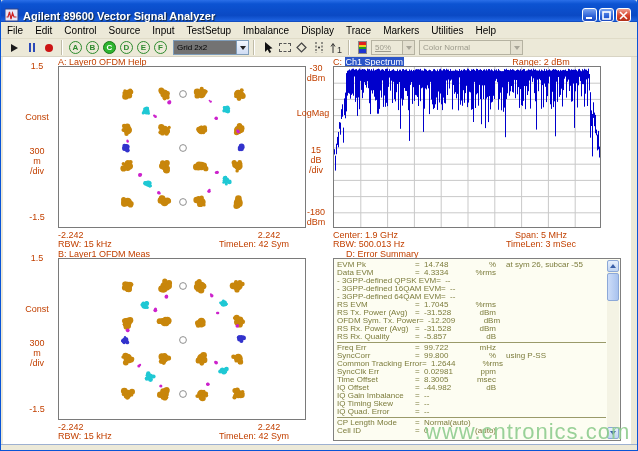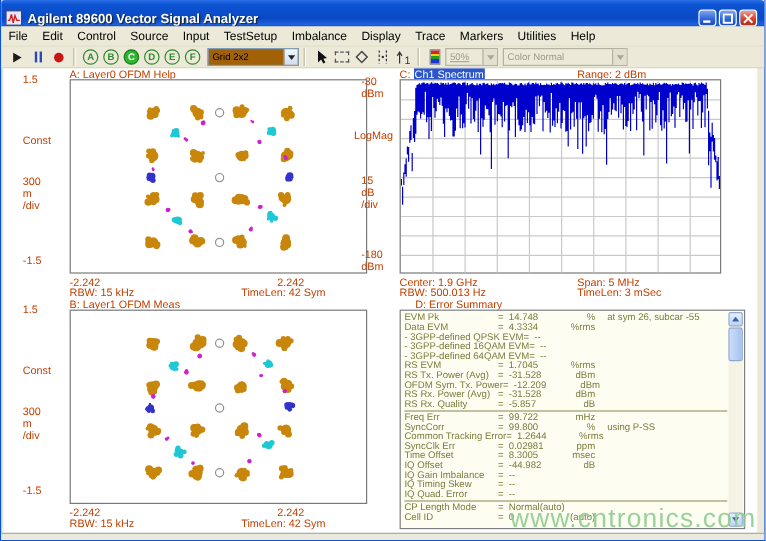--- a/index.html
+++ b/index.html
@@ -27,35 +27,35 @@
     display:flex;align-items:center;padding-left:5px;border-bottom:1px solid #D8D4C4;}
   .tsep{width:0;height:15px;border-left:1px solid #C0BCA8;border-right:1px solid #FFFFFF;margin:0 4px;}
   .tbtn{width:17px;height:16px;display:flex;align-items:center;justify-content:center;}
   .play-icon{width:0;height:0;border-top:4px solid transparent;border-bottom:4px solid transparent;border-left:7px solid #1A1A1A;}
   .pause-icon{display:flex;gap:2px;}
   .pause-icon i{display:block;width:2px;height:9px;background:#2B49B8;}
   .rec-icon{width:8px;height:8px;border-radius:50%;background:#CC1414;}
   .trace-btn{width:13px;height:13px;border-radius:50%;border:1px solid #2E8B2E;color:#2E8B2E;
     font-size:8px;font-weight:bold;line-height:11px;text-align:center;margin:0 2px;background:transparent;}
   .trace-btn.active{background:#2FB52F;color:#FFFFFF;border-color:#187818;}
-  .combo{height:15px;background:#a16207;border:1px solid #7F9DB9;display:flex;align-items:center;font-size:8px;position:relative;}
+  .combo{height:15px;background:#737373;border:1px solid #7F9DB9;display:flex;align-items:center;font-size:8px;position:relative;}
   .combo .val{padding:0 3px;flex:1;white-space:nowrap;overflow:hidden;}
   .combo .drop{width:12px;height:100%;border-left:1px solid #7F9DB9;background:linear-gradient(180deg,#F4F8FE,#CFDCF3);
     display:flex;align-items:center;justify-content:center;}
   .combo.gray{background:#ECE9D8;border-color:#B5B2A1;color:#9C9A8C;}
   .combo.gray .drop{background:#E4E0D0;border-color:#B5B2A1;}
   .arrow-down{width:0;height:0;border-left:3px solid transparent;border-right:3px solid transparent;border-top:4px solid #222;}
   .combo.gray .arrow-down{border-top-color:#A8A598;}
   .marquee-icon{width:12px;height:9px;border:1px dashed #555;}
   .rainbow-icon{width:9px;height:13px;background:linear-gradient(180deg,#E02020 0 25%,#F0D020 25% 45%,#1FA020 45% 65%,#1F35D0 65% 100%);border:1px solid #888;}
   
   .client{position:absolute;left:2px;top:57px;width:628px;height:387px;background:#FFFFFF;}
   .bottomstrip{position:absolute;left:0;top:444px;width:100%;height:7px;background:#ECE9D8;border-top:1px solid #9DB0D0;}
   .lbl{position:absolute;font-size:9px;color:#C24000;white-space:nowrap;}
-  .lbl.r{text-align:left;}
+  .lbl.r{text-align:center;}
   .plot{position:absolute;background:#fff;border:1px solid #7A7A7A;}
   .ptitle{position:absolute;font-size:9px;color:#C24000;white-space:nowrap;}
   .hl{background:#2B55C8;color:#fff;padding:0 1px;}
   
   .dbox{position:absolute;left:332px;top:258px;width:288px;height:183px;background:#FDFDF2;
     border:1px solid #808080;overflow:hidden;}
   .drows{position:absolute;left:3px;top:2px;right:14px;font-size:8px;line-height:8px;color:#7C7C3C;white-space:nowrap;}
   .drow .n{display:inline-block;min-width:78px;}
   .drow .e{display:inline-block;width:9px;}
   .drow .v{display:inline-block;min-width:42px;}

